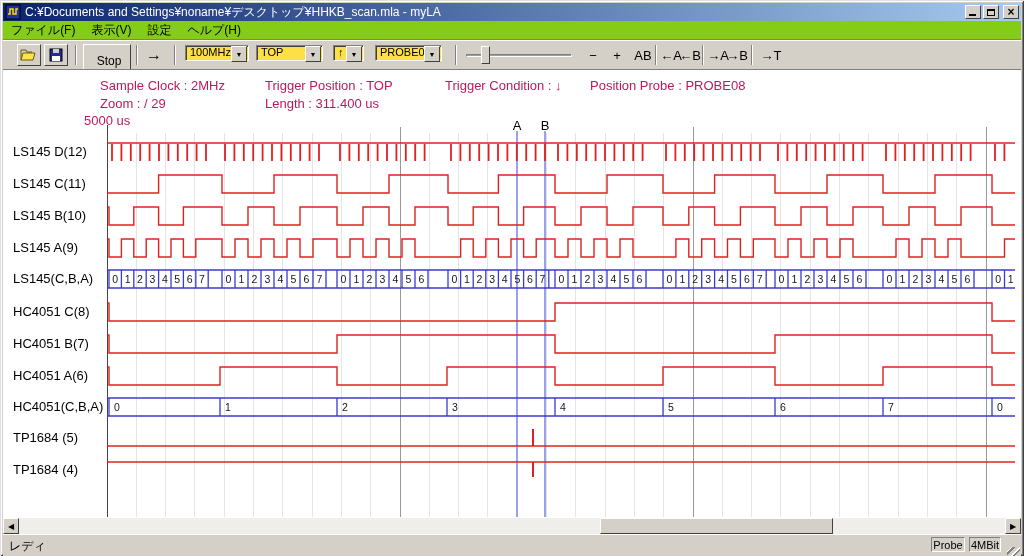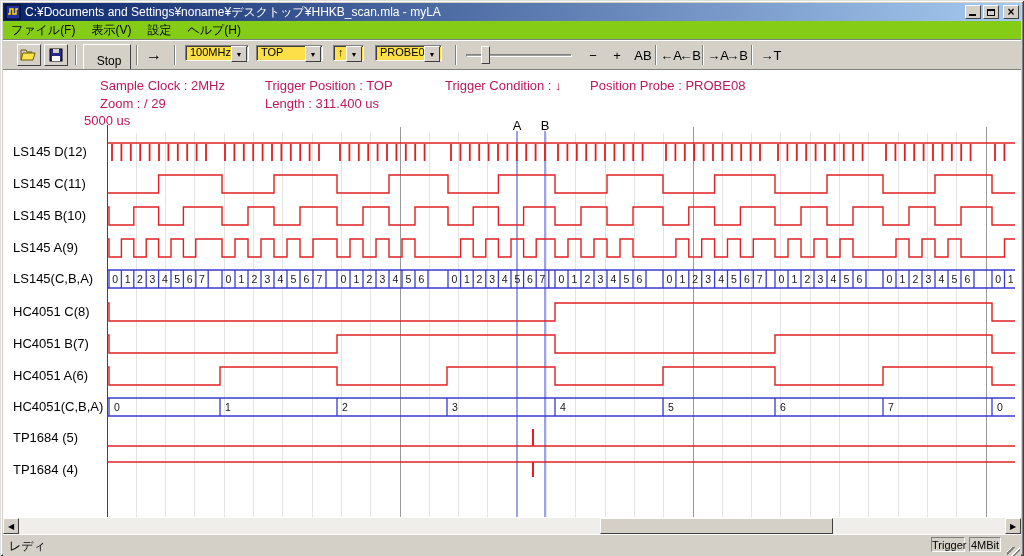--- a/index.html
+++ b/index.html
@@ -451,17 +451,17 @@
     </svg>
 
   <div class="hscroll">
     <button class="sarrow" style="left:0">◀</button>
     <div class="sthumb" style="left:597px;width:233px"></div>
     <button class="sarrow" style="right:0">▶</button>
   </div>
 
   <div class="statusbar">
     <span class="sb-left">レディ</span>
-    <span class="sb-box" style="right:56px;width:34px">Trigger</span>
+    <span class="sb-box" style="right:56px;width:34px">Probe</span>
     <span class="sb-box" style="right:20px;width:32px">4MBit</span>
     <span class="grip"></span>
   </div>
 </div>
 
 </body></html>

